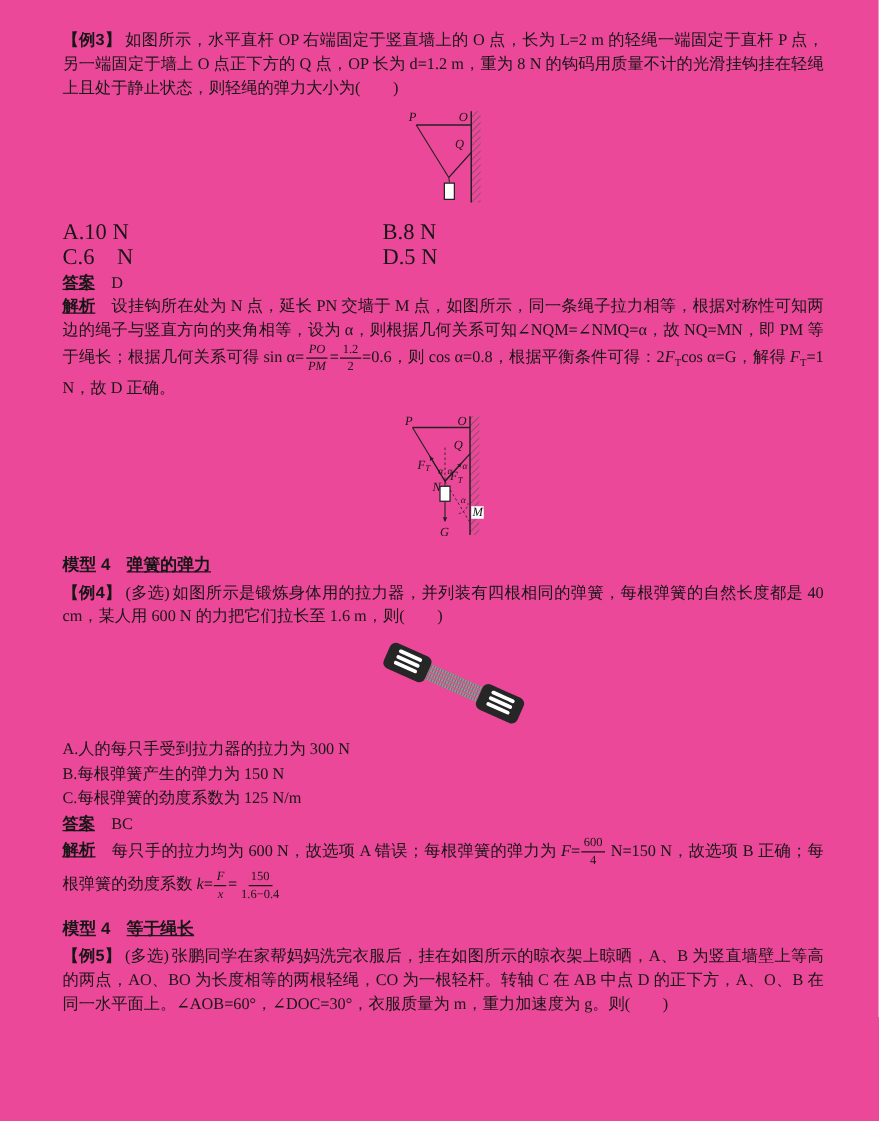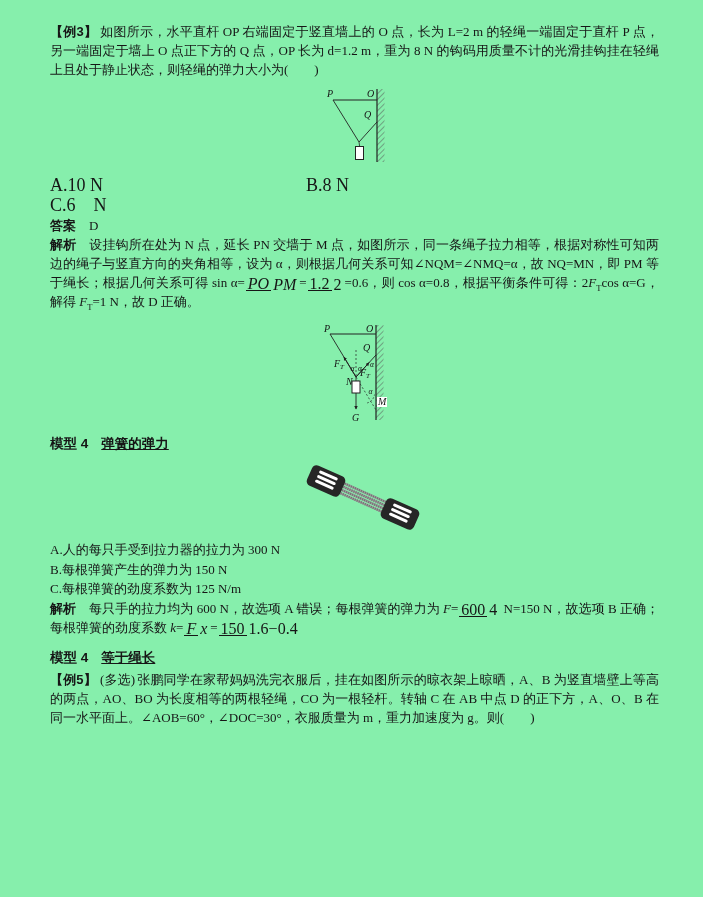--- a/index.html
+++ b/index.html
@@ -1,35 +1,35 @@
 <!DOCTYPE html>
 <html><head>
 <meta charset="utf-8">
 <style>
   html,body{margin:0;padding:0;background:#ffffff;}
   .page{
-    width:703px;height:897px;box-sizing:border-box;background:#86efac;
+    width:703px;height:897px;box-sizing:border-box;background:#ec4899;
     padding:22px 44px 0 50px;position:relative;overflow:hidden;
     font-family:"Liberation Serif","DejaVu Serif",serif;color:#161616;
   }
   .para{margin:0;font-size:13px;line-height:19px;text-align:justify;}
   .exlabel{font-family:"Liberation Sans","DejaVu Sans",sans-serif;font-weight:700;margin-right:3px;}
   .tag{margin-right:2px;}
-  .hlabel{font-family:"Liberation Sans","DejaVu Sans",sans-serif;font-weight:700;margin-right:13px;}
+  .hlabel{font-family:"Liberation Sans","DejaVu Sans",sans-serif;font-weight:700;margin-right:13px;text-decoration:underline;}
   .ansline{margin:1px 0 0;font-size:13px;line-height:19px;}
   .opts2{display:grid;grid-template-columns:256px auto;font-size:18px;line-height:19.5px;margin:10px 0 0;}
   .optlist{font-size:13px;line-height:19.5px;margin:3px 0 0;}
   .model{font-family:"Liberation Sans","DejaVu Sans",sans-serif;font-size:13.5px;font-weight:700;margin:12px 0 3px;}
   .mtitle{margin-left:13px;text-decoration:underline;}
   .figwrap{line-height:0;}
   .fig1{margin:9px 0 10px 276px;}
   .fig2{margin:13px 0 10px 272px;}
   .fig3{margin:6px 0 3px 238px;}
-  .frac{display:inline-flex;flex-direction:row;align-items:center;vertical-align:middle;
-        font-size:16px;line-height:13px;padding:0 1px;}
+  .frac{display:inline-flex;flex-direction:column;align-items:center;vertical-align:middle;
+        font-size:10px;line-height:13px;padding:0 1px;}
   .frac .num{border-bottom:1px solid #161616;padding:0 2px;}
   .frac .den{padding:0 2px;}
   .v{font-style:italic;}
   sub{font-size:8.5px;line-height:0;}
   svg text{font-family:"Liberation Serif","DejaVu Serif",serif;}
   svg .lbl{font-style:italic;font-size:10px;fill:#161616;}
   svg .sm{font-style:italic;font-size:7.5px;fill:#161616;}
 </style>
 </head>
 <body>
@@ -55,20 +55,21 @@
       <text class="lbl" x="1" y="9">P</text>
       <text class="lbl" x="41" y="9">O</text>
       <text class="lbl" x="38" y="30">Q</text>
     </svg>
   </div>
 
   <div class="opts2">
     <span>A.10 N</span>
     <span>B.8 N</span>
     <span>C.6　N</span>
+    <span>D.5 N</span>
   </div>
 
   <p class="ansline"><span class="hlabel">答案</span><span>D</span></p>
 
   <p class="para"><span class="hlabel">解析</span><span>设挂钩所在处为 N 点，延长 PN 交墙于 M 点，如图所示，同一条绳子拉力相等，根据对称性可知两边的绳子与竖直方向的夹角相等，设为 α，则根据几何关系可知∠NQM=∠NMQ=α，故 NQ=MN，即 PM 等于绳长；根据几何关系可得 sin α=</span><span class="frac">
         <span class="num v">PO</span>
         <span class="den v">PM</span>
       </span><span>=</span><span class="frac">
         <span class="num">1.2</span>
         <span class="den">2</span>
@@ -108,20 +109,21 @@
       <text class="lbl" x="38" y="52"><tspan>F</tspan><tspan dy="2" font-size="7">T</tspan></text>
       <text class="sm" x="30.5" y="47" text-anchor="middle">α</text>
       <text class="sm" x="38" y="47" text-anchor="middle">α</text>
       <text class="sm" x="50" y="43" text-anchor="middle">α</text>
       <text class="sm" x="48.5" y="70" text-anchor="middle">α</text>
     </svg>
   </div>
 
   <h3 class="model"><span>模型 4</span><span class="mtitle">弹簧的弹力</span></h3>
 
+  <p class="para"><span class="exlabel">【例4】</span><span class="tag">(多选)</span><span>如图所示是锻炼身体用的拉力器，并列装有四根相同的弹簧，每根弹簧的自然长度都是 40 cm，某人用 600 N 的力把它们拉长至 1.6 m，则(　　)</span></p>
 
   <div class="figwrap fig3">
     <svg width="150" height="78" viewBox="0 0 150 78">
       <g>
         <line x1="52.9" y1="22.9" x2="101.3" y2="44.5" stroke="#9a9a9a" stroke-width="2.4"></line>
         <line x1="51.5" y1="26.1" x2="99.9" y2="47.7" stroke="#9a9a9a" stroke-width="2.4"></line>
         <line x1="50.1" y1="29.3" x2="98.5" y2="50.9" stroke="#9a9a9a" stroke-width="2.4"></line>
         <line x1="48.7" y1="32.5" x2="97.1" y2="54.1" stroke="#9a9a9a" stroke-width="2.4"></line>
         <line x1="52.9" y1="22.9" x2="101.3" y2="44.5" stroke="#6f6f6f" stroke-width="2.4" stroke-dasharray="0.9,1.3"></line>
         <line x1="51.5" y1="26.1" x2="99.9" y2="47.7" stroke="#6f6f6f" stroke-width="2.4" stroke-dasharray="0.9,1.3"></line>
@@ -142,20 +144,21 @@
       </g>
     </svg>
   </div>
 
   <div class="optlist">
     <div>A.人的每只手受到拉力器的拉力为 300 N</div>
     <div>B.每根弹簧产生的弹力为 150 N</div>
     <div>C.每根弹簧的劲度系数为 125 N/m</div>
   </div>
 
+  <p class="ansline"><span class="hlabel">答案</span><span>BC</span></p>
 
   <p class="para"><span class="hlabel">解析</span><span>每只手的拉力均为 600 N，故选项 A 错误；每根弹簧的弹力为 </span><span class="v">F</span><span>=</span><span class="frac">
         <span class="num">600</span>
         <span class="den">4</span>
       </span><span> N=150 N，故选项 B 正确；每根弹簧的劲度系数 </span><span class="v">k</span><span>=</span><span class="frac">
         <span class="num v">F</span>
         <span class="den v">x</span>
       </span><span>=</span><span class="frac">
         <span class="num">150</span>
         <span class="den">1.6−0.4</span>

